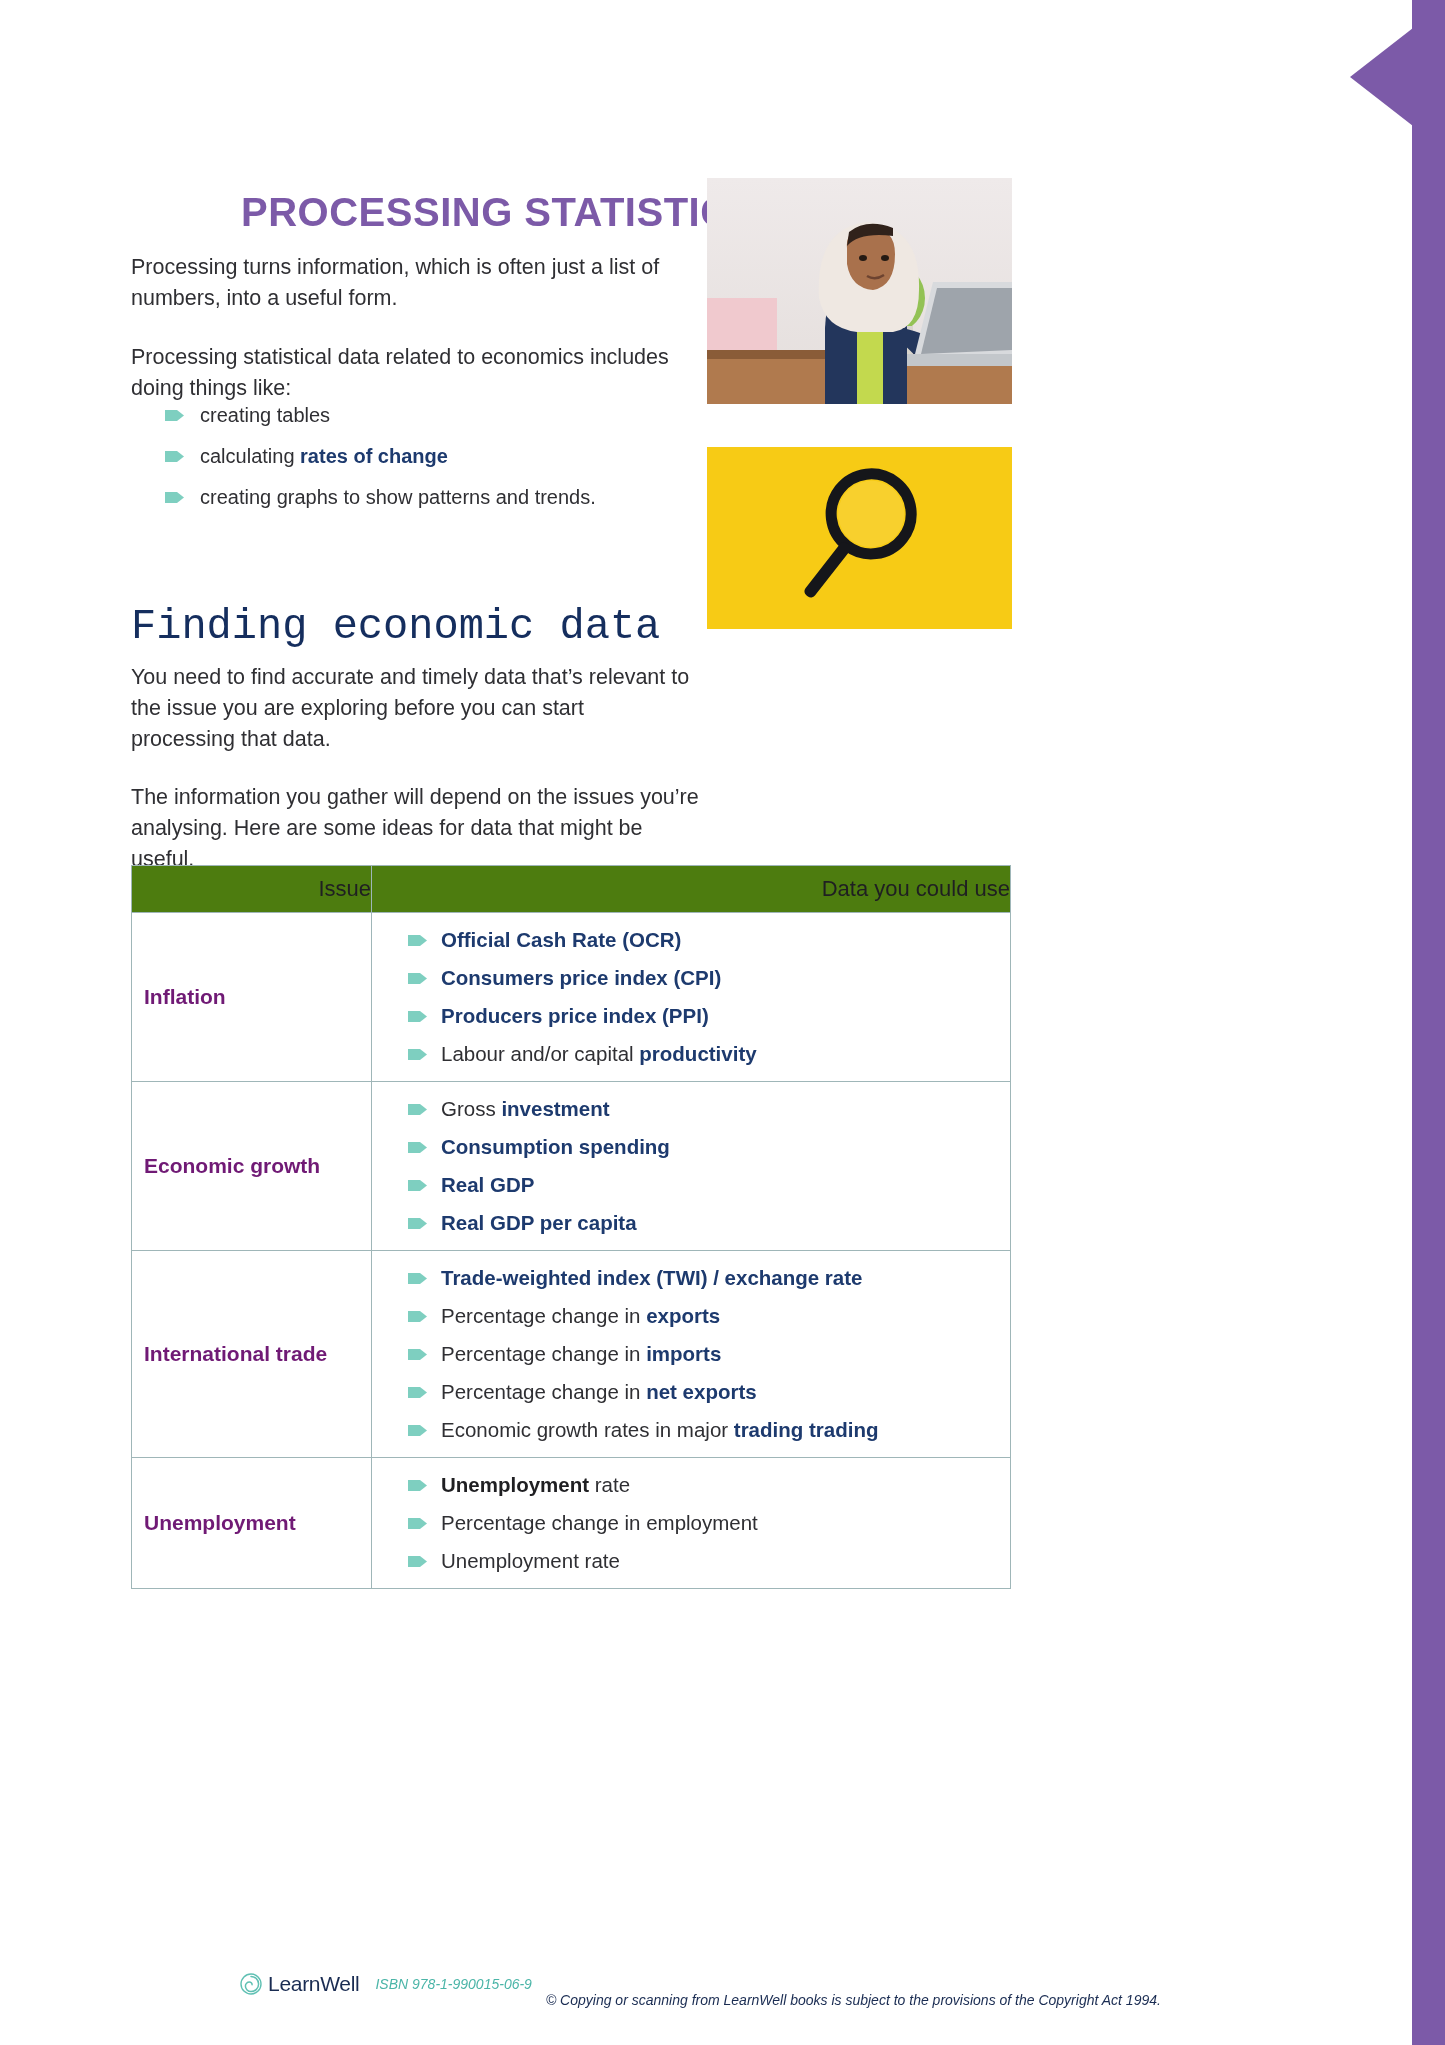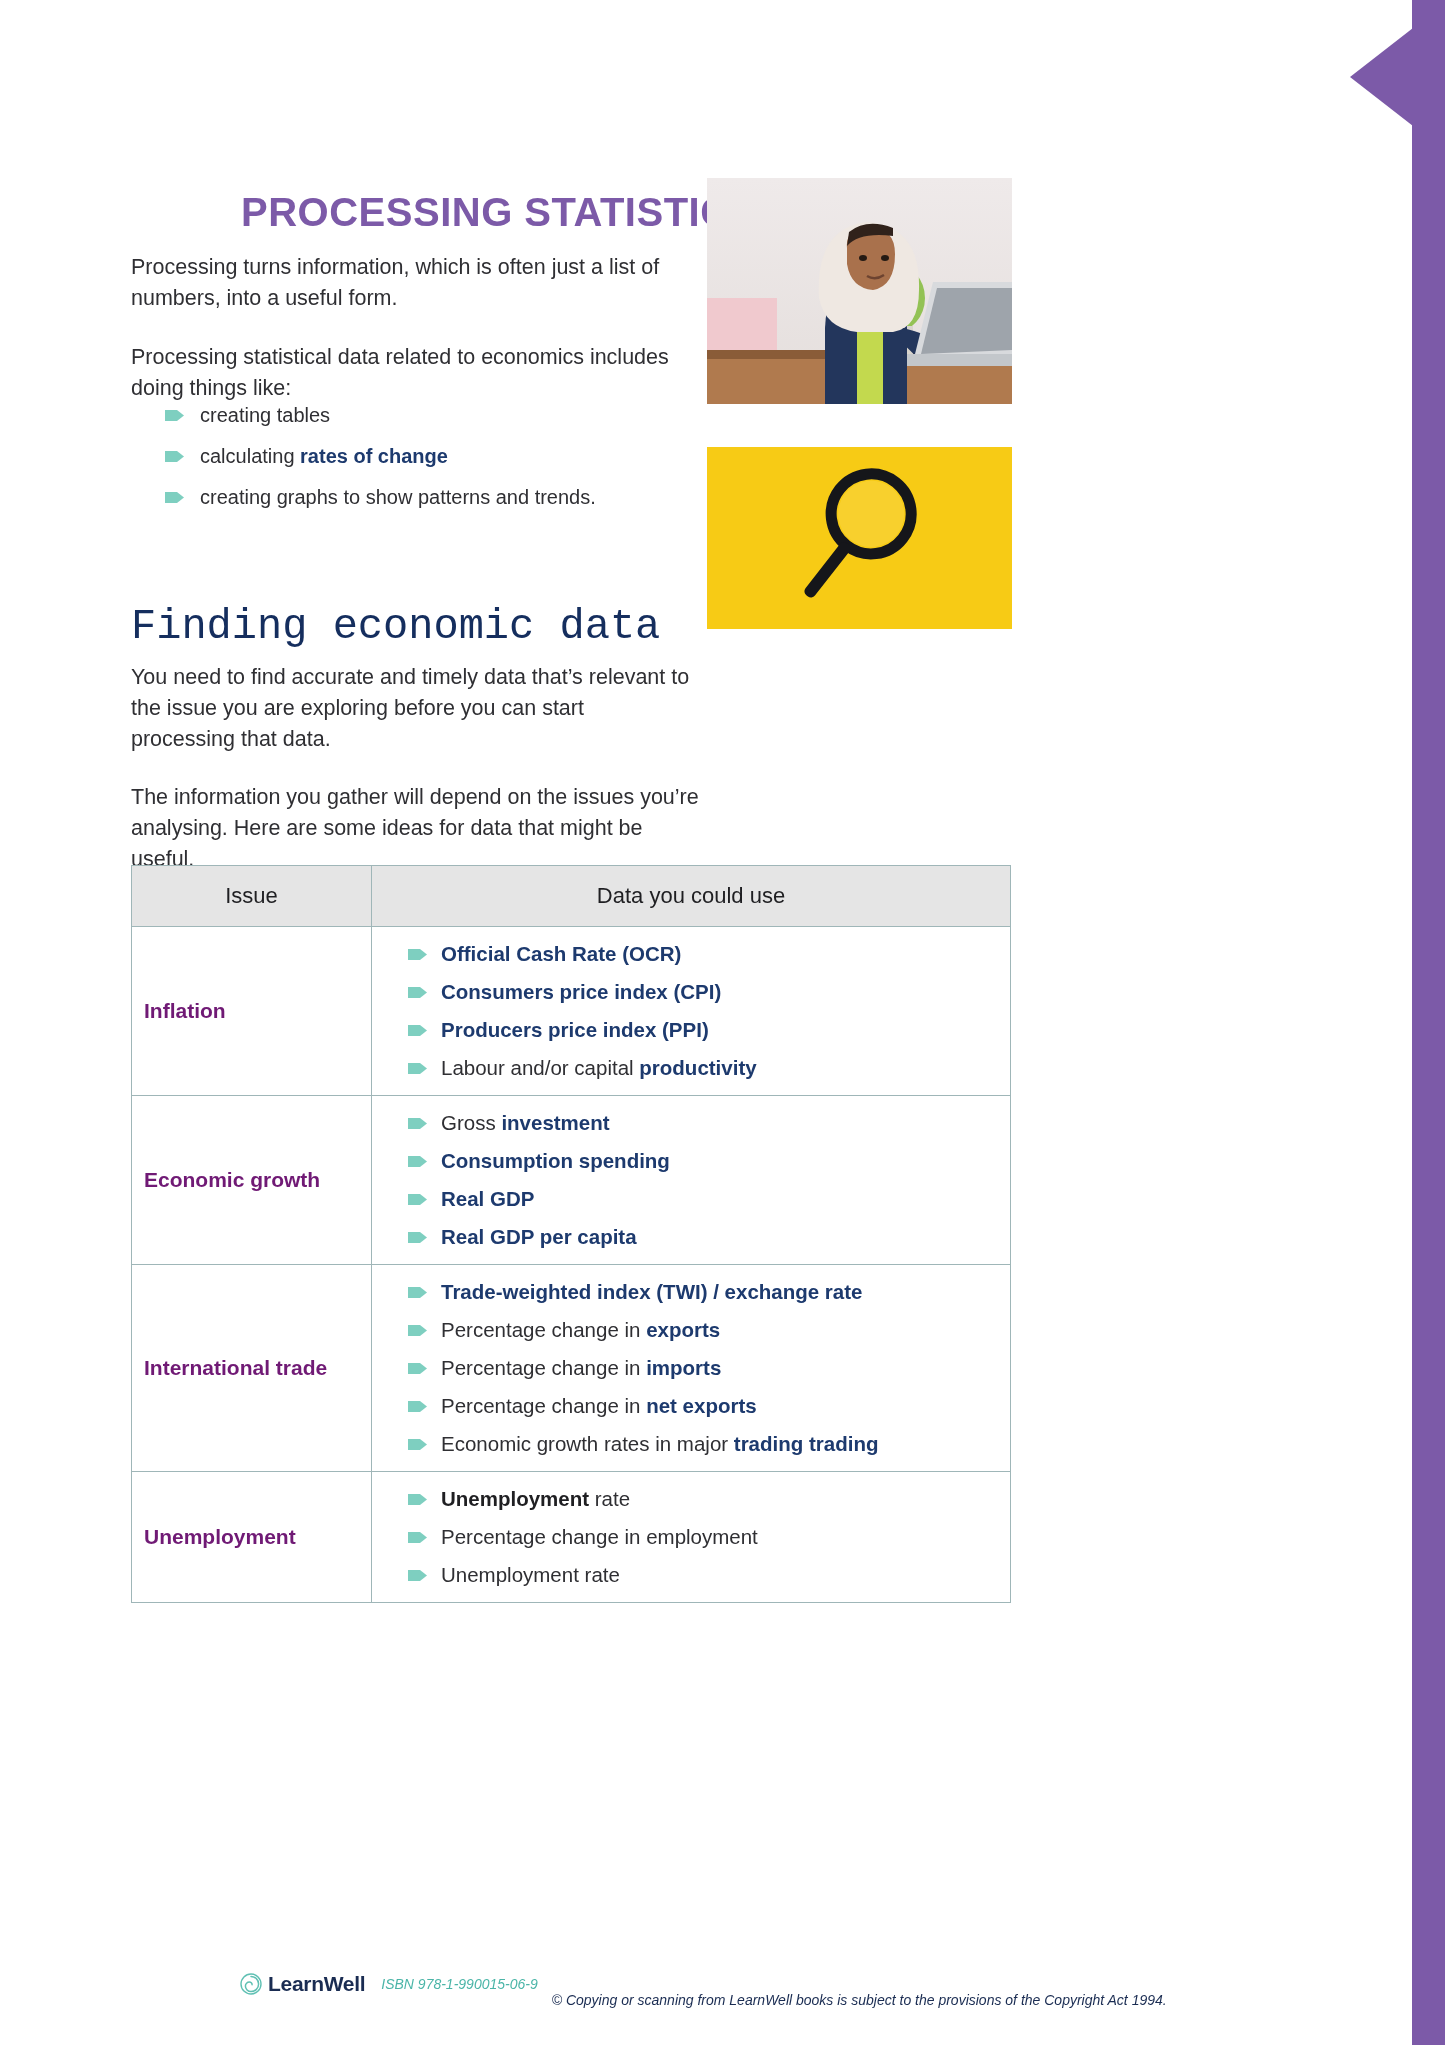--- a/index.html
+++ b/index.html
@@ -128,27 +128,27 @@
     top: 865px;
     width: 879px;
     border-collapse: collapse;
     table-layout: fixed;
   }
   .data-table th, .data-table td {
     border: 1px solid #9fb6b8;
     vertical-align: middle;
   }
   .data-table thead th {
-    background: #e5e5e5;
+    background: #4d7c0f;
     color: #1f1f22;
     font-size: 22px;
     font-weight: normal;
-    text-align: center;
+    text-align: right;
     height: 40px;
-    padding: 10px 0;
+    padding: 3px 0;
   }
   .col-issue { width: 240px; }
   .col-data  { width: 639px; }
 
   .issue-cell {
     color: #701a75;
     font-size: 21px;
     font-weight: bold;
     padding-left: 12px;
     font-family: "Liberation Sans", sans-serif;
@@ -173,21 +173,21 @@
     top: 1972px;
     display: flex;
     align-items: center;
     height: 24px;
   }
   .logo-mark { width: 22px; height: 22px; margin-right: 6px; }
   .logo-mark svg { display:block; }
   .logo-word {
     color: #1a2c52;
     font-size: 21px;
-    font-weight: bold;
+    font-weight: normal;
     letter-spacing: -0.3px;
     margin-right: 16px;
     font-family: "Liberation Sans", sans-serif;
   }
   .isbn {
     color: #4bb5a8;
     font-size: 14px;
     font-style: italic;
     margin-right: 14px;
     font-family: "Liberation Sans", sans-serif;

